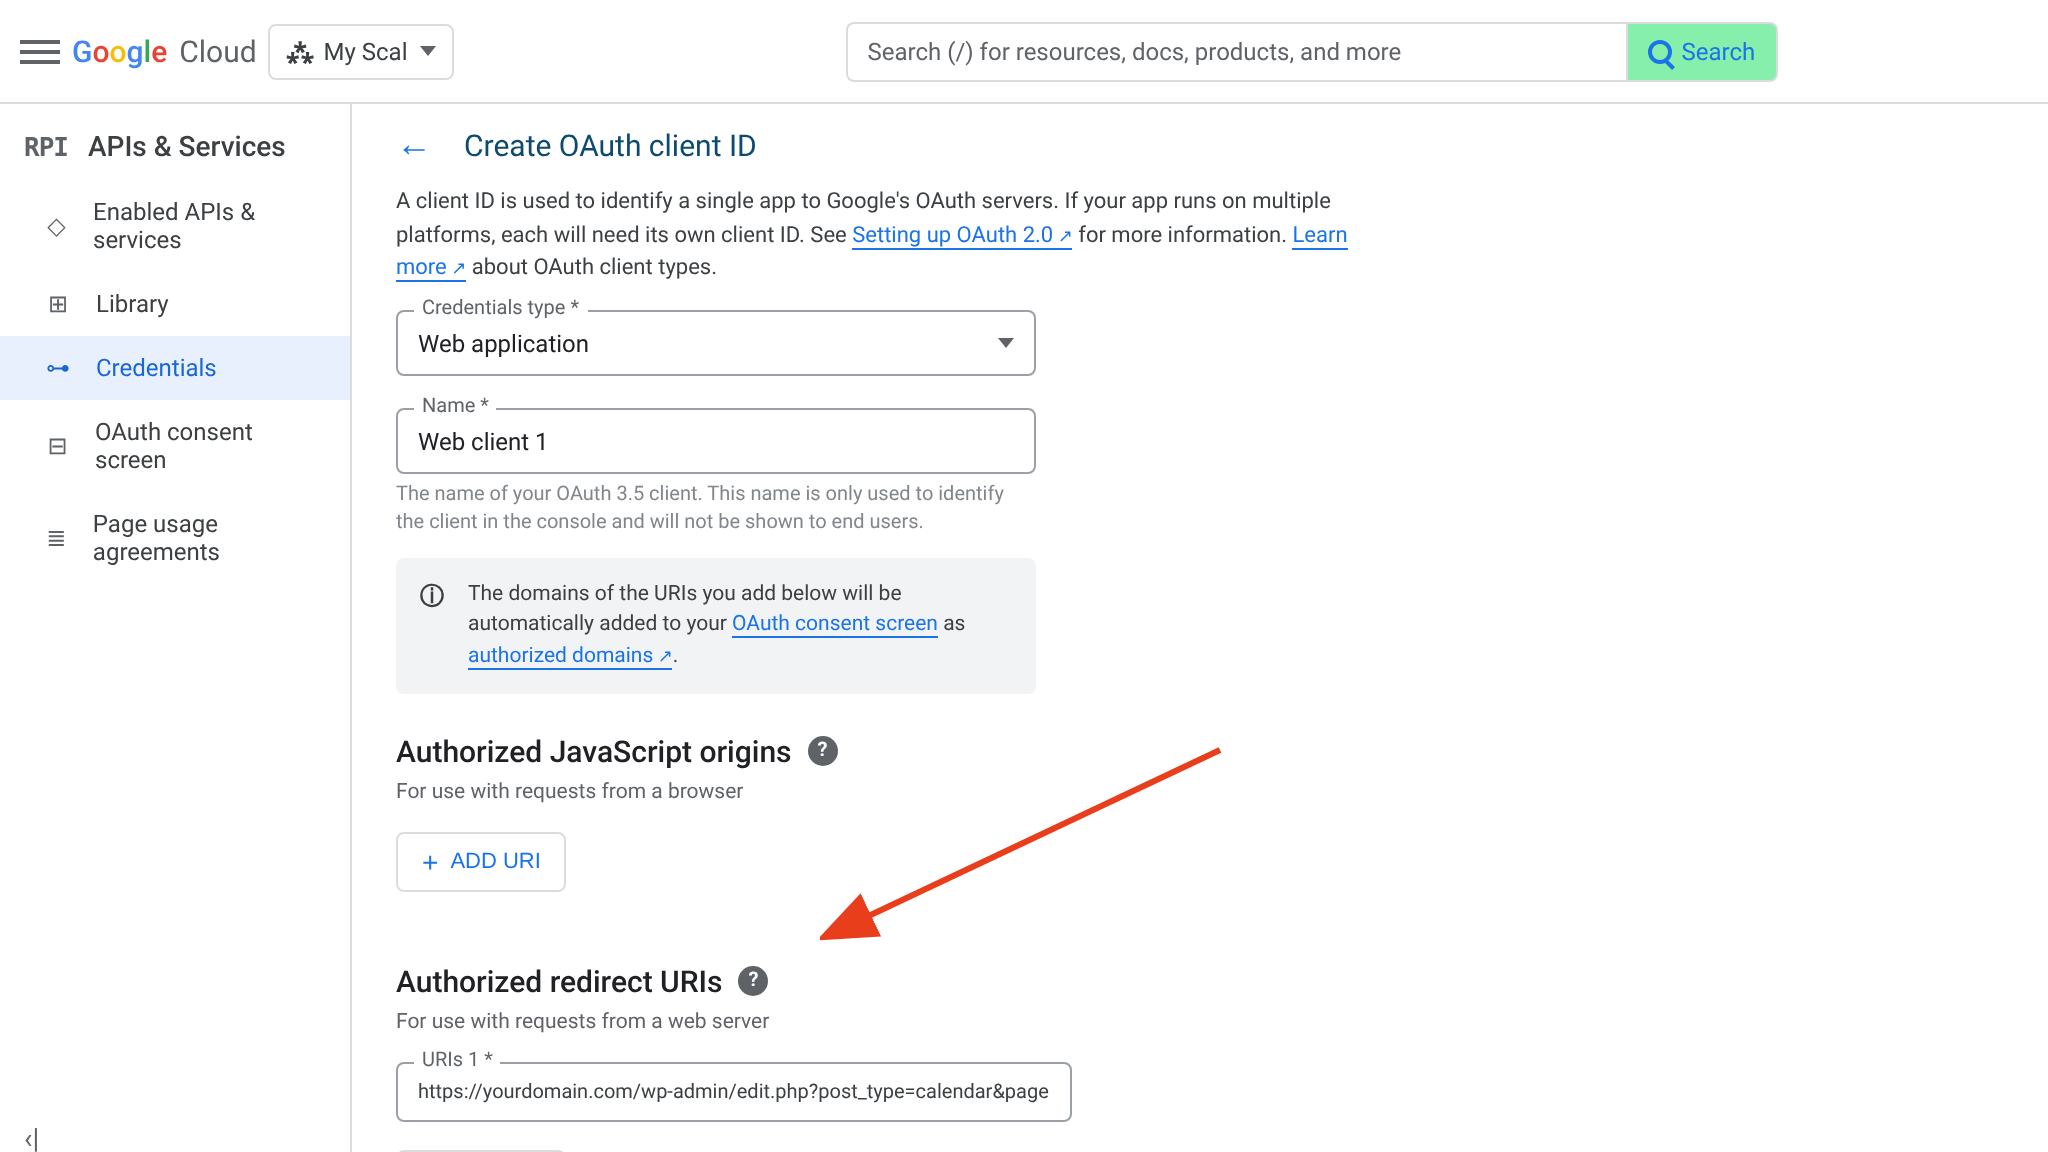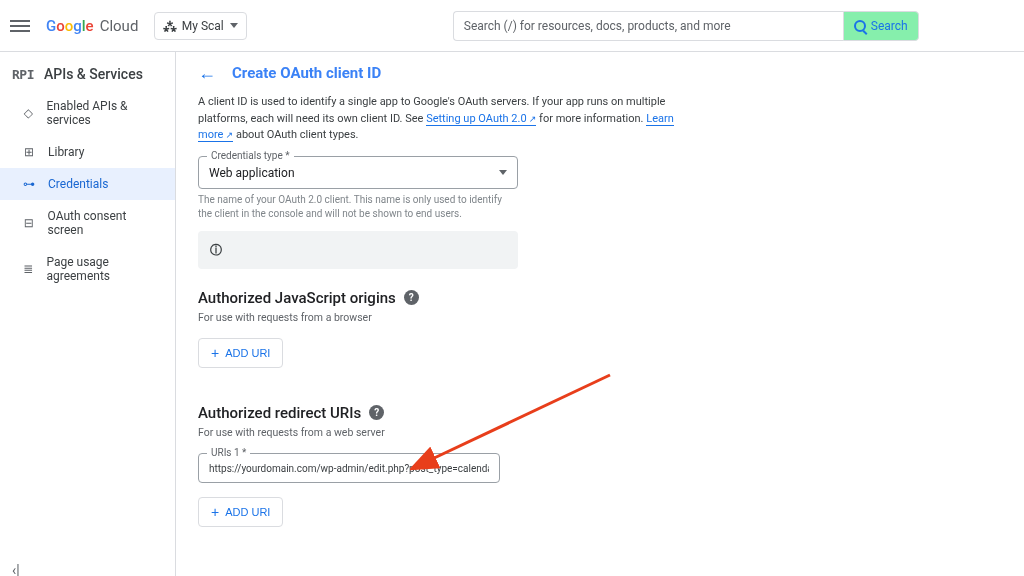--- a/index.html
+++ b/index.html
@@ -1,19 +1,19 @@
 <!DOCTYPE html>
 <html><head>
 <meta charset="utf-8">
 <style>
 * { box-sizing: border-box; margin: 0; padding: 0; }
 html, body { width: 1024px; height: 576px; font-family: "Google Sans", Roboto, Arial, sans-serif; color: #3c4043; font-size: 12px; overflow: hidden; background: #fff; }
 
 
-.topbar { height: 52px; border-bottom: 1px solid #dadce0; display: flex; align-items: center; padding: 17px 10px; gap: 16px; }
+.topbar { height: 52px; border-bottom: 1px solid #dadce0; display: flex; align-items: center; padding: 17px 10px; gap: 6px; }
 .hamburger { width: 20px; display: flex; flex-direction: column; gap: 3px; cursor: pointer; }
 .hamburger span { height: 2px; background: #5f6368; }
 .logo { display: flex; align-items: center; gap: 4px; font-size: 15px; }
 .logo .g { font-weight: 500; }
 .blue{color:#4285F4}.red{color:#EA4335}.yellow{color:#FBBC05}.green{color:#34A853}
 .logo .cloud { color: #5f6368; font-weight: 400; margin-left: 2px;}
 .proj-select { height: 28px; border: 1px solid #dadce0; border-radius: 4px; display: flex; align-items: center; padding: 0 8px; gap: 6px; cursor: pointer; font-size: 12px; color: #3c4043; }
 .proj-dots { font-weight: bold; letter-spacing: -1px; }
 .searchwrap { flex: 0 0 auto; margin-left: 190px; display: flex; align-items: flex-end; }
 .searchbox { width: 390px; height: 30px; border: 1px solid #dadce0; border-right: none; border-radius: 4px 0 0 4px; padding: 0 10px; color: #5f6368; display: flex; align-items: center; font-size: 12px; background: #fff;}
@@ -29,21 +29,21 @@
 .side-item { display: flex; align-items: center; gap: 12px; padding: 9px 14px 9px 22px; font-size: 12px; color: #3c4043; cursor: pointer; }
 .side-item.active { background: #e8f0fe; color: #1967d2; position: relative; }
 .side-item.active::before{content:"";position:absolute;left:0;top:0;bottom:0;width:0;}
 .side-ico { width: 14px; height: 14px; display: inline-flex; align-items: center; justify-content: center; color:#5f6368; font-size:12px; }
 .side-item.active .side-ico{color:#1967d2;}
 .collapse { position: absolute; bottom: 10px; left: 12px; font-size: 14px; color:#5f6368; cursor:pointer;}
 
 .content { flex: 1; overflow-y: auto; padding-bottom: 6px; }
 .page-header { display: flex; align-items: center; gap: 16px; padding: 10px 22px; }
 .back-arrow { font-size: 18px; color: #1a73e8; cursor: pointer; }
-.page-title { font-size: 15px; font-weight: 700; color: #3b82f6; }
+.page-title { font-size: 15px; font-weight: 400; color: #0c4a6e; }
 
 .form { padding: 0 22px 0 22px; max-width: 540px; }
 .intro { font-size: 11px; color: #3c4043; line-height: 1.5; margin-bottom: 12px; }
 .lnk { color: #1a73e8; text-decoration: none; border-bottom: 1px solid #1a73e8; cursor: pointer; }
 .ext::after{content:" \2197"; font-size:9px;}
 
 .field { border: 1px solid #9aa0a6; border-radius: 4px; position: relative; margin: 10px 0 4px; width: 320px; }
 .field .flabel { position: absolute; top: -7px; left: 8px; background: #fff; padding: 0 4px; font-size: 10px; color: #5f6368; }
 .field .fval { padding: 9px 10px 8px; font-size: 12px; color: #202124; display:flex; align-items:center; justify-content:space-between;}
 .caret-down { border-left:4px solid transparent; border-right:4px solid transparent; border-top:5px solid #5f6368; }
@@ -52,21 +52,21 @@
 .info-box { background: #f1f3f4; border-radius: 4px; padding: 10px 12px; display: flex; gap: 12px; width: 320px; font-size: 10.5px; color: #3c4043; line-height:1.5; margin: 8px 0 20px; }
 .info-ico { font-weight: bold; font-size: 12px; }
 
 h3.section { font-size: 15px; font-weight: 500; color: #202124; margin: 20px 0 4px; display:flex; align-items:center; gap:8px;}
 .help-circ { width:15px; height:15px; border-radius:50%; background:#5f6368; color:#fff; font-size:10px; display:inline-flex; align-items:center; justify-content:center; font-weight:bold;}
 .subhelp { font-size: 10.5px; color: #5f6368; margin-bottom: 14px;}
 
 .add-btn { height: 30px; border:1px solid #dadce0; border-radius:4px; padding: 0 12px; display:inline-flex; align-items:center; gap:6px; color:#1a73e8; font-size:11px; font-weight:500; cursor:pointer; background:#fff;}
 .plus { font-size: 14px; line-height: 1;}
 
-.uri-field { width: 302px; }
+.uri-field { width: 338px; }
 .uri-field .fval { font-size: 10px; color:#3c4043; }
 
 
 .arrow-svg { position: absolute; left: 410px; top: 365px; pointer-events: none; }
 </style>
 </head>
 <body>
 
 <div class="topbar">
   <div class="hamburger">
@@ -135,24 +135,33 @@
       </p>
 
       <div class="field">
         <span class="flabel">Credentials type *</span>
         <div class="fval">
           <span>Web application</span>
           <span class="caret-down"></span>
         </div>
       </div>
 
-      <p class="helper">The name of your OAuth 2.0 client. This name is only used to identify the client in the console and will not be shown to end users.</p>
+      <div class="field" style="margin-top:16px;">
+        <span class="flabel">Name *</span>
+        <div class="fval">
+            <span>Web client 1</span>
+          </div>
+      </div>
+      <p class="helper">The name of your OAuth 3.5 client. This name is only used to identify the client in the console and will not be shown to end users.</p>
 
       <div class="info-box">
         <span class="info-ico">ⓘ</span>
+        <span>
+          <span>The domains of the URIs you add below will be automatically added to your </span><a class="lnk">OAuth consent screen</a><span> as </span><a class="lnk ext">authorized domains</a><span>.</span>
+        </span>
       </div>
 
       <h3 class="section">
         <span>Authorized JavaScript origins</span>
         <span class="help-circ">?</span>
       </h3>
       <p class="subhelp">For use with requests from a browser</p>
       <button class="add-btn">
         <span class="plus">+</span>
         <span>ADD URI</span>

